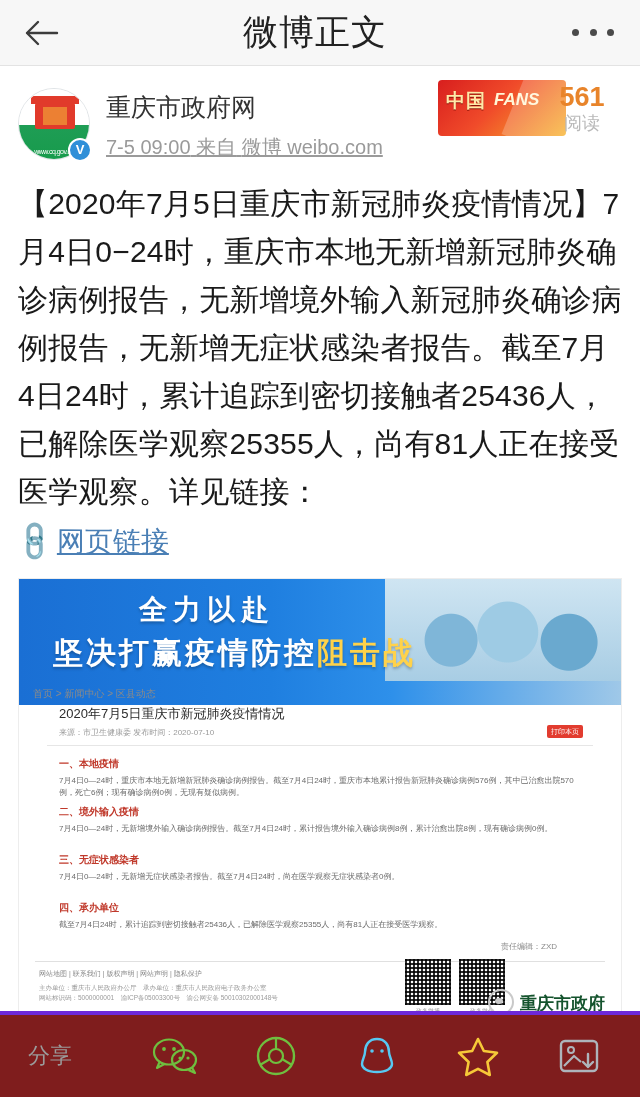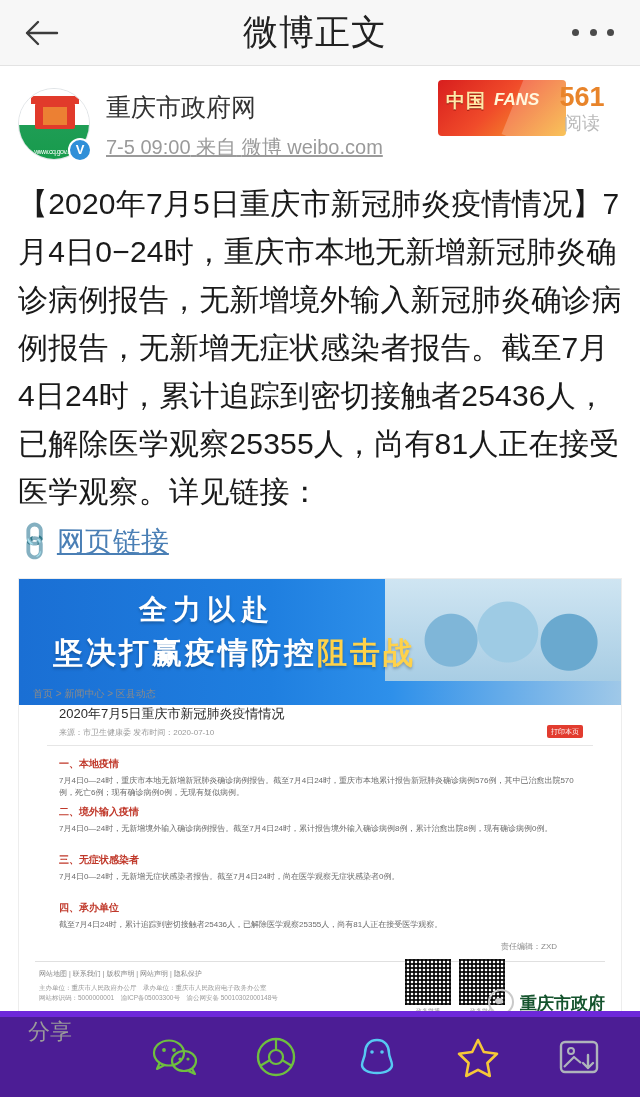--- a/index.html
+++ b/index.html
@@ -427,23 +427,24 @@
     background: #c9c9c9;
   }
 
   
   .share-bar {
     position: absolute;
     left: 0;
     right: 0;
     bottom: 0;
     height: 86px;
-    background: #4c1d95;
-    border-top: 6px solid #6d28d9;
-    display: flex;
+    background: #7f1d1d;
+    border-top: 4px solid #6d28d9;
+    display: flex;
+    align-items: center;
     padding: 0 28px;
     box-sizing: border-box;
   }
   .share-label {
     font-size: 22px;
     color: #9b9b9b;
     width: 120px;
     flex: 0 0 120px;
   }
   .share-icons {

